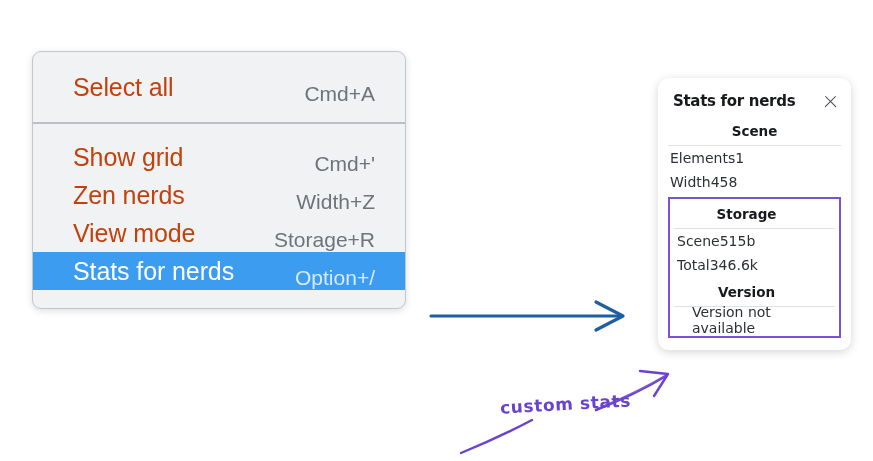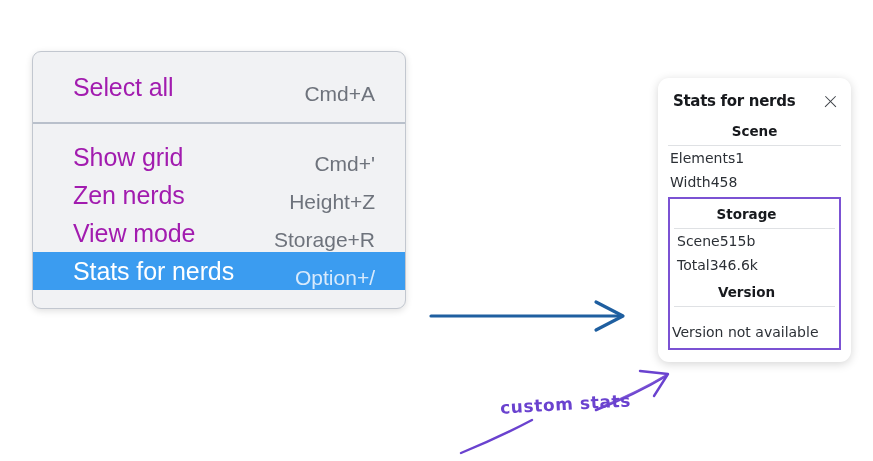--- a/index.html
+++ b/index.html
@@ -44,21 +44,21 @@
     display: flex;
     align-items: center;
     justify-content: space-between;
     height: 38px;
     padding: 0 30px 0 40px;
     box-sizing: border-box;
     cursor: default;
   }
   .menu-item .label {
     font-size: 25px;
-    color: #a21caf;
+    color: #c2410c;
     letter-spacing: -0.1px;
     white-space: nowrap;
   }
   .menu-item .shortcut {
     font-size: 21px;
     color: #6e737c;
     white-space: nowrap;
     margin-top: 14px;
   }
   .menu-item.selected {
@@ -150,21 +150,21 @@
   }
 
   
   .purple-box {
     border: 2px solid #7b52d3;
     margin: 3px 10px 0 10px;
     padding-bottom: 3px;
   }
   .purple-box .rule { margin: 0 4px; }
   .purple-box .stat-row { padding: 0 7px; }
-  .purple-box .single-row { padding: 0 2px; margin-top: 12px; }
+  .purple-box .single-row { padding: 0 22px; }
   .purple-box .section-title { padding: 7px 16px 6px 0; }
 
   
   .annotations {
     position: absolute;
     left: 0; top: 0;
     width: 873px; height: 461px;
     pointer-events: none;
   }
   .annotation-text {
@@ -192,21 +192,21 @@
     </div>
   </div>
 
   <div class="menu-group group-bottom">
     <div class="menu-item">
       <span class="label">Show grid</span>
       <span class="shortcut">Cmd+'</span>
     </div>
     <div class="menu-item">
       <span class="label">Zen nerds</span>
-      <span class="shortcut">Height+Z</span>
+      <span class="shortcut">Width+Z</span>
     </div>
     <div class="menu-item">
       <span class="label">View mode</span>
       <span class="shortcut">Storage+R</span>
     </div>
     <div class="menu-item selected">
       <span class="label">Stats for nerds</span>
       <span class="shortcut">Option+/</span>
     </div>
   </div>

